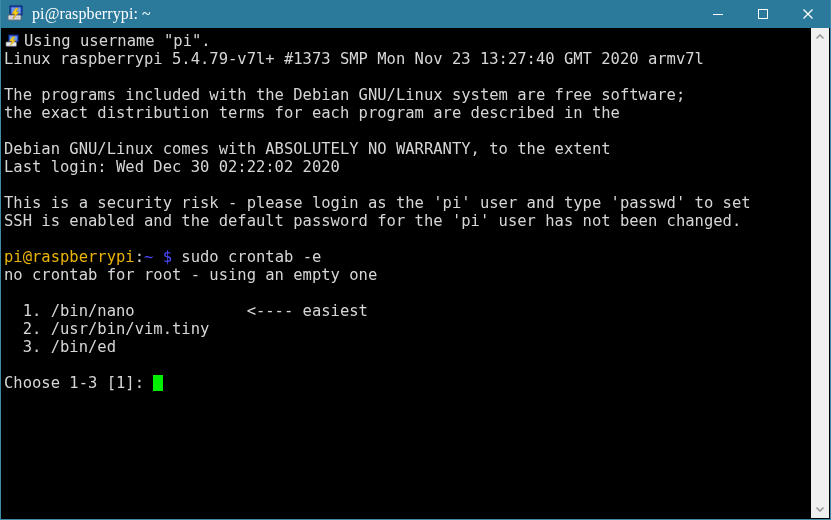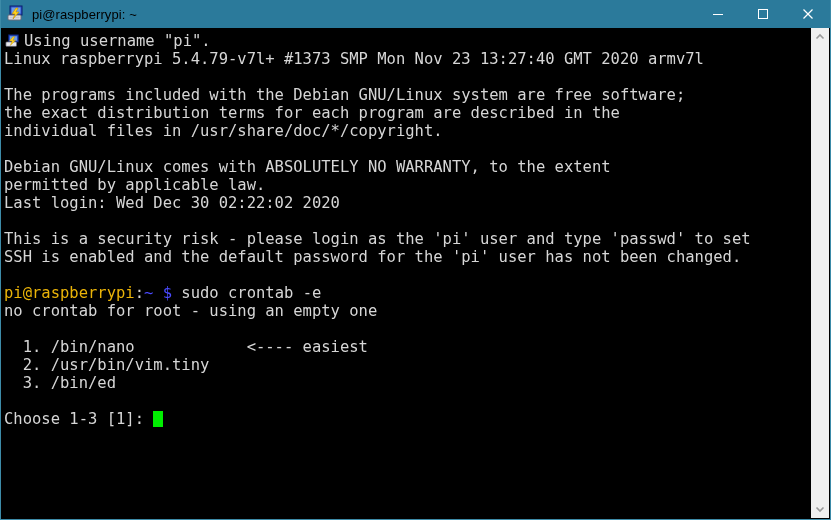--- a/index.html
+++ b/index.html
@@ -34,23 +34,23 @@
   }
   #title-icon {
     width: 20px;
     height: 20px;
     margin-left: 5px;
     margin-right: 6px;
     flex: 0 0 auto;
     position: relative;
   }
   #title-text {
-    color: #000000;
-    font-family: Liberation Sans, sans-serif;
-    font-size: 13px;
+    color: #ffffff;
+    font-family: Liberation Serif, serif;
+    font-size: 16px;
     letter-spacing: 0.1px;
     white-space: nowrap;
     flex: 1 1 auto;
   }
   .winbtn {
     width: 45px;
     height: 28px;
     display: flex;
     align-items: center;
     justify-content: center;
@@ -169,24 +169,22 @@
               <rect x="6.5" y="2.5" width="8" height="5" fill="#6e9fe8"></rect>
               <rect x="2" y="9" width="12" height="5" rx="1" fill="#e8e8ee" stroke="#6a6a78" stroke-width="0.8"></rect>
               <polygon points="10,3 6,8 9,8 7,13 13,7 10,7 12,3" fill="#ffd21e" stroke="#c08a00" stroke-width="0.5"></polygon>
             </svg></span><span>Using username "pi".</span></div>
 
 
       <div class="tline">Linux raspberrypi 5.4.79-v7l+ #1373 SMP Mon Nov 23 13:27:40 GMT 2020 armv7l</div>
       <div class="tline"></div>
       <div class="tline">The programs included with the Debian GNU/Linux system are free software;</div>
       <div class="tline">the exact distribution terms for each program are described in the</div>
-      <div class="tline">individual files in /usr/share/doc/*/copyright.</div>
       <div class="tline"></div>
       <div class="tline">Debian GNU/Linux comes with ABSOLUTELY NO WARRANTY, to the extent</div>
-      <div class="tline">permitted by applicable law.</div>
       <div class="tline">Last login: Wed Dec 30 02:22:02 2020</div>
       <div class="tline"></div>
       <div class="tline">This is a security risk - please login as the 'pi' user and type 'passwd' to set</div>
       <div class="tline">SSH is enabled and the default password for the 'pi' user has not been changed.</div>
       <div class="tline"></div>
 
       <div class="tline"><span class="g">pi@raspberrypi</span><span class="w">:</span><span class="b">~</span><span class="w"> </span><span class="b">$</span><span class="w"> sudo crontab -e</span></div>
 
       <div class="tline">no crontab for root - using an empty one</div>
       <div class="tline"></div>

